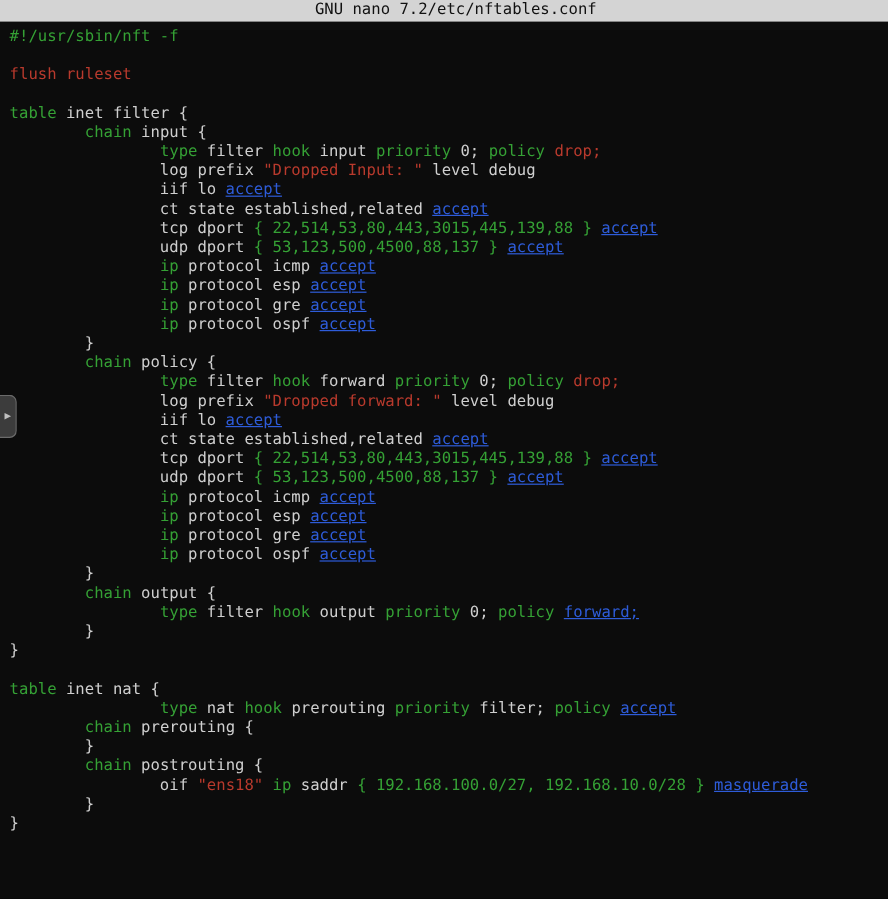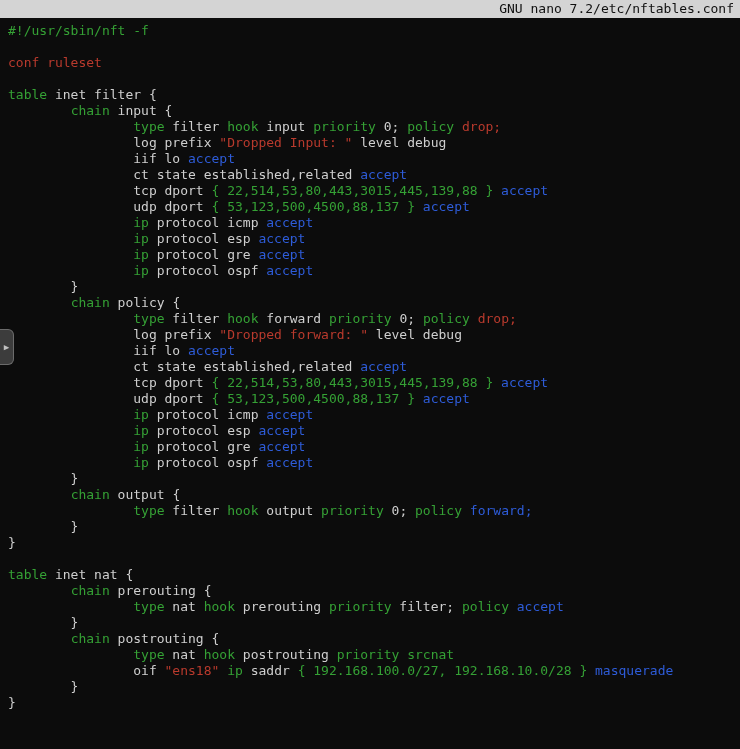--- a/index.html
+++ b/index.html
@@ -17,37 +17,37 @@
   }
   .titlebar {
     box-sizing: border-box;
     width: 740px;
     height: 18px;
     background: var(--titlebar-bg, #d4d4d4);
     color: var(--titlebar-fg, #111);
     font-size: 13px;
     line-height: 18px;
     display: flex;
-    justify-content: flex-end;
+    justify-content: center;
     padding: 0 6px 0 10px;
     white-space: pre;
   }
   .editor {
     padding: 5px 0 0 8px;
     font-size: 13px;
     line-height: 16px;
   }
   .line {
     white-space: pre;
     min-height: 16px;
   }
   .tok-w { color: var(--fg, #cfcfcf); }
   .tok-g { color: var(--green, #35a135); }
   .tok-r { color: var(--red, #b93a2d); }
-  .tok-b { color: var(--blue, #2e5cd9); }
+  .tok-b { color: var(--blue, #2e5cd9); text-decoration: underline; }
   .side-toggle {
     position: absolute;
     left: 0;
     top: 329px;
     width: 13px;
     height: 34px;
     background: #3c3c3c;
     border: 1px solid #6b6b6b;
     border-left: none;
     border-radius: 0 6px 6px 0;
@@ -66,21 +66,21 @@
 <body style="--bg: #0c0c0c; --fg: #cfcfcf; --titlebar-bg: #d4d4d4; --titlebar-fg: #111111; --green: #35a135; --red: #b93a2d; --blue: #2e5cd9;">
 
 <div class="titlebar">
   <span>  GNU nano 7.2</span>
   <span>/etc/nftables.conf</span>
 </div>
 
 <div class="editor">
     <div class="line"><span class="tok-g">#!/usr/sbin/nft -f</span></div>
     <div class="line"></div>
-    <div class="line"><span class="tok-r">conf ruleset</span></div>
+    <div class="line"><span class="tok-r">flush ruleset</span></div>
     <div class="line"></div>
     <div class="line"><span class="tok-g">table</span><span class="tok-w"> inet filter {</span></div>
     <div class="line"><span class="tok-w">        </span><span class="tok-g">chain</span><span class="tok-w"> input {</span></div>
     <div class="line"><span class="tok-w">                </span><span class="tok-g">type</span><span class="tok-w"> filter </span><span class="tok-g">hook</span><span class="tok-w"> input </span><span class="tok-g">priority</span><span class="tok-w"> 0; </span><span class="tok-g">policy</span><span class="tok-w"> </span><span class="tok-r">drop;</span></div>
     <div class="line"><span class="tok-w">                log prefix </span><span class="tok-r">"Dropped Input: "</span><span class="tok-w"> level debug</span></div>
     <div class="line"><span class="tok-w">                iif lo </span><span class="tok-b">accept</span></div>
     <div class="line"><span class="tok-w">                ct state established,related </span><span class="tok-b">accept</span></div>
     <div class="line"><span class="tok-w">                tcp dport </span><span class="tok-g">{ 22,514,53,80,443,3015,445,139,88 }</span><span class="tok-w"> </span><span class="tok-b">accept</span></div>
     <div class="line"><span class="tok-w">                udp dport </span><span class="tok-g">{ 53,123,500,4500,88,137 }</span><span class="tok-w"> </span><span class="tok-b">accept</span></div>
     <div class="line"><span class="tok-w">                </span><span class="tok-g">ip</span><span class="tok-w"> protocol icmp </span><span class="tok-b">accept</span></div>
@@ -99,25 +99,24 @@
     <div class="line"><span class="tok-w">                </span><span class="tok-g">ip</span><span class="tok-w"> protocol esp </span><span class="tok-b">accept</span></div>
     <div class="line"><span class="tok-w">                </span><span class="tok-g">ip</span><span class="tok-w"> protocol gre </span><span class="tok-b">accept</span></div>
     <div class="line"><span class="tok-w">                </span><span class="tok-g">ip</span><span class="tok-w"> protocol ospf </span><span class="tok-b">accept</span></div>
     <div class="line"><span class="tok-w">        }</span></div>
     <div class="line"><span class="tok-w">        </span><span class="tok-g">chain</span><span class="tok-w"> output {</span></div>
     <div class="line"><span class="tok-w">                </span><span class="tok-g">type</span><span class="tok-w"> filter </span><span class="tok-g">hook</span><span class="tok-w"> output </span><span class="tok-g">priority</span><span class="tok-w"> 0; </span><span class="tok-g">policy</span><span class="tok-w"> </span><span class="tok-b">forward;</span></div>
     <div class="line"><span class="tok-w">        }</span></div>
     <div class="line"><span class="tok-w">}</span></div>
     <div class="line"></div>
     <div class="line"><span class="tok-g">table</span><span class="tok-w"> inet nat {</span></div>
+    <div class="line"><span class="tok-w">                </span><span class="tok-g">type</span><span class="tok-w"> nat </span><span class="tok-g">hook</span><span class="tok-w"> prerouting </span><span class="tok-g">priority</span><span class="tok-w"> filter; </span><span class="tok-g">policy</span><span class="tok-w"> </span><span class="tok-b">accept</span></div>
     <div class="line"><span class="tok-w">        </span><span class="tok-g">chain</span><span class="tok-w"> prerouting {</span></div>
-    <div class="line"><span class="tok-w">                </span><span class="tok-g">type</span><span class="tok-w"> nat </span><span class="tok-g">hook</span><span class="tok-w"> prerouting </span><span class="tok-g">priority</span><span class="tok-w"> filter; </span><span class="tok-g">policy</span><span class="tok-w"> </span><span class="tok-b">accept</span></div>
     <div class="line"><span class="tok-w">        }</span></div>
     <div class="line"><span class="tok-w">        </span><span class="tok-g">chain</span><span class="tok-w"> postrouting {</span></div>
-    <div class="line"><span class="tok-w">                </span><span class="tok-g">type</span><span class="tok-w"> nat </span><span class="tok-g">hook</span><span class="tok-w"> postrouting </span><span class="tok-g">priority</span><span class="tok-w"> </span><span class="tok-g">srcnat</span></div>
     <div class="line"><span class="tok-w">                oif </span><span class="tok-r">"ens18"</span><span class="tok-w"> </span><span class="tok-g">ip</span><span class="tok-w"> saddr </span><span class="tok-g">{ 192.168.100.0/27, 192.168.10.0/28 }</span><span class="tok-w"> </span><span class="tok-b">masquerade</span></div>
     <div class="line"><span class="tok-w">        }</span></div>
     <div class="line"><span class="tok-w">}</span></div>
   </div>
 
 <div class="side-toggle">
   <span class="arrow">▶</span>
 </div>
 
 </body></html>

